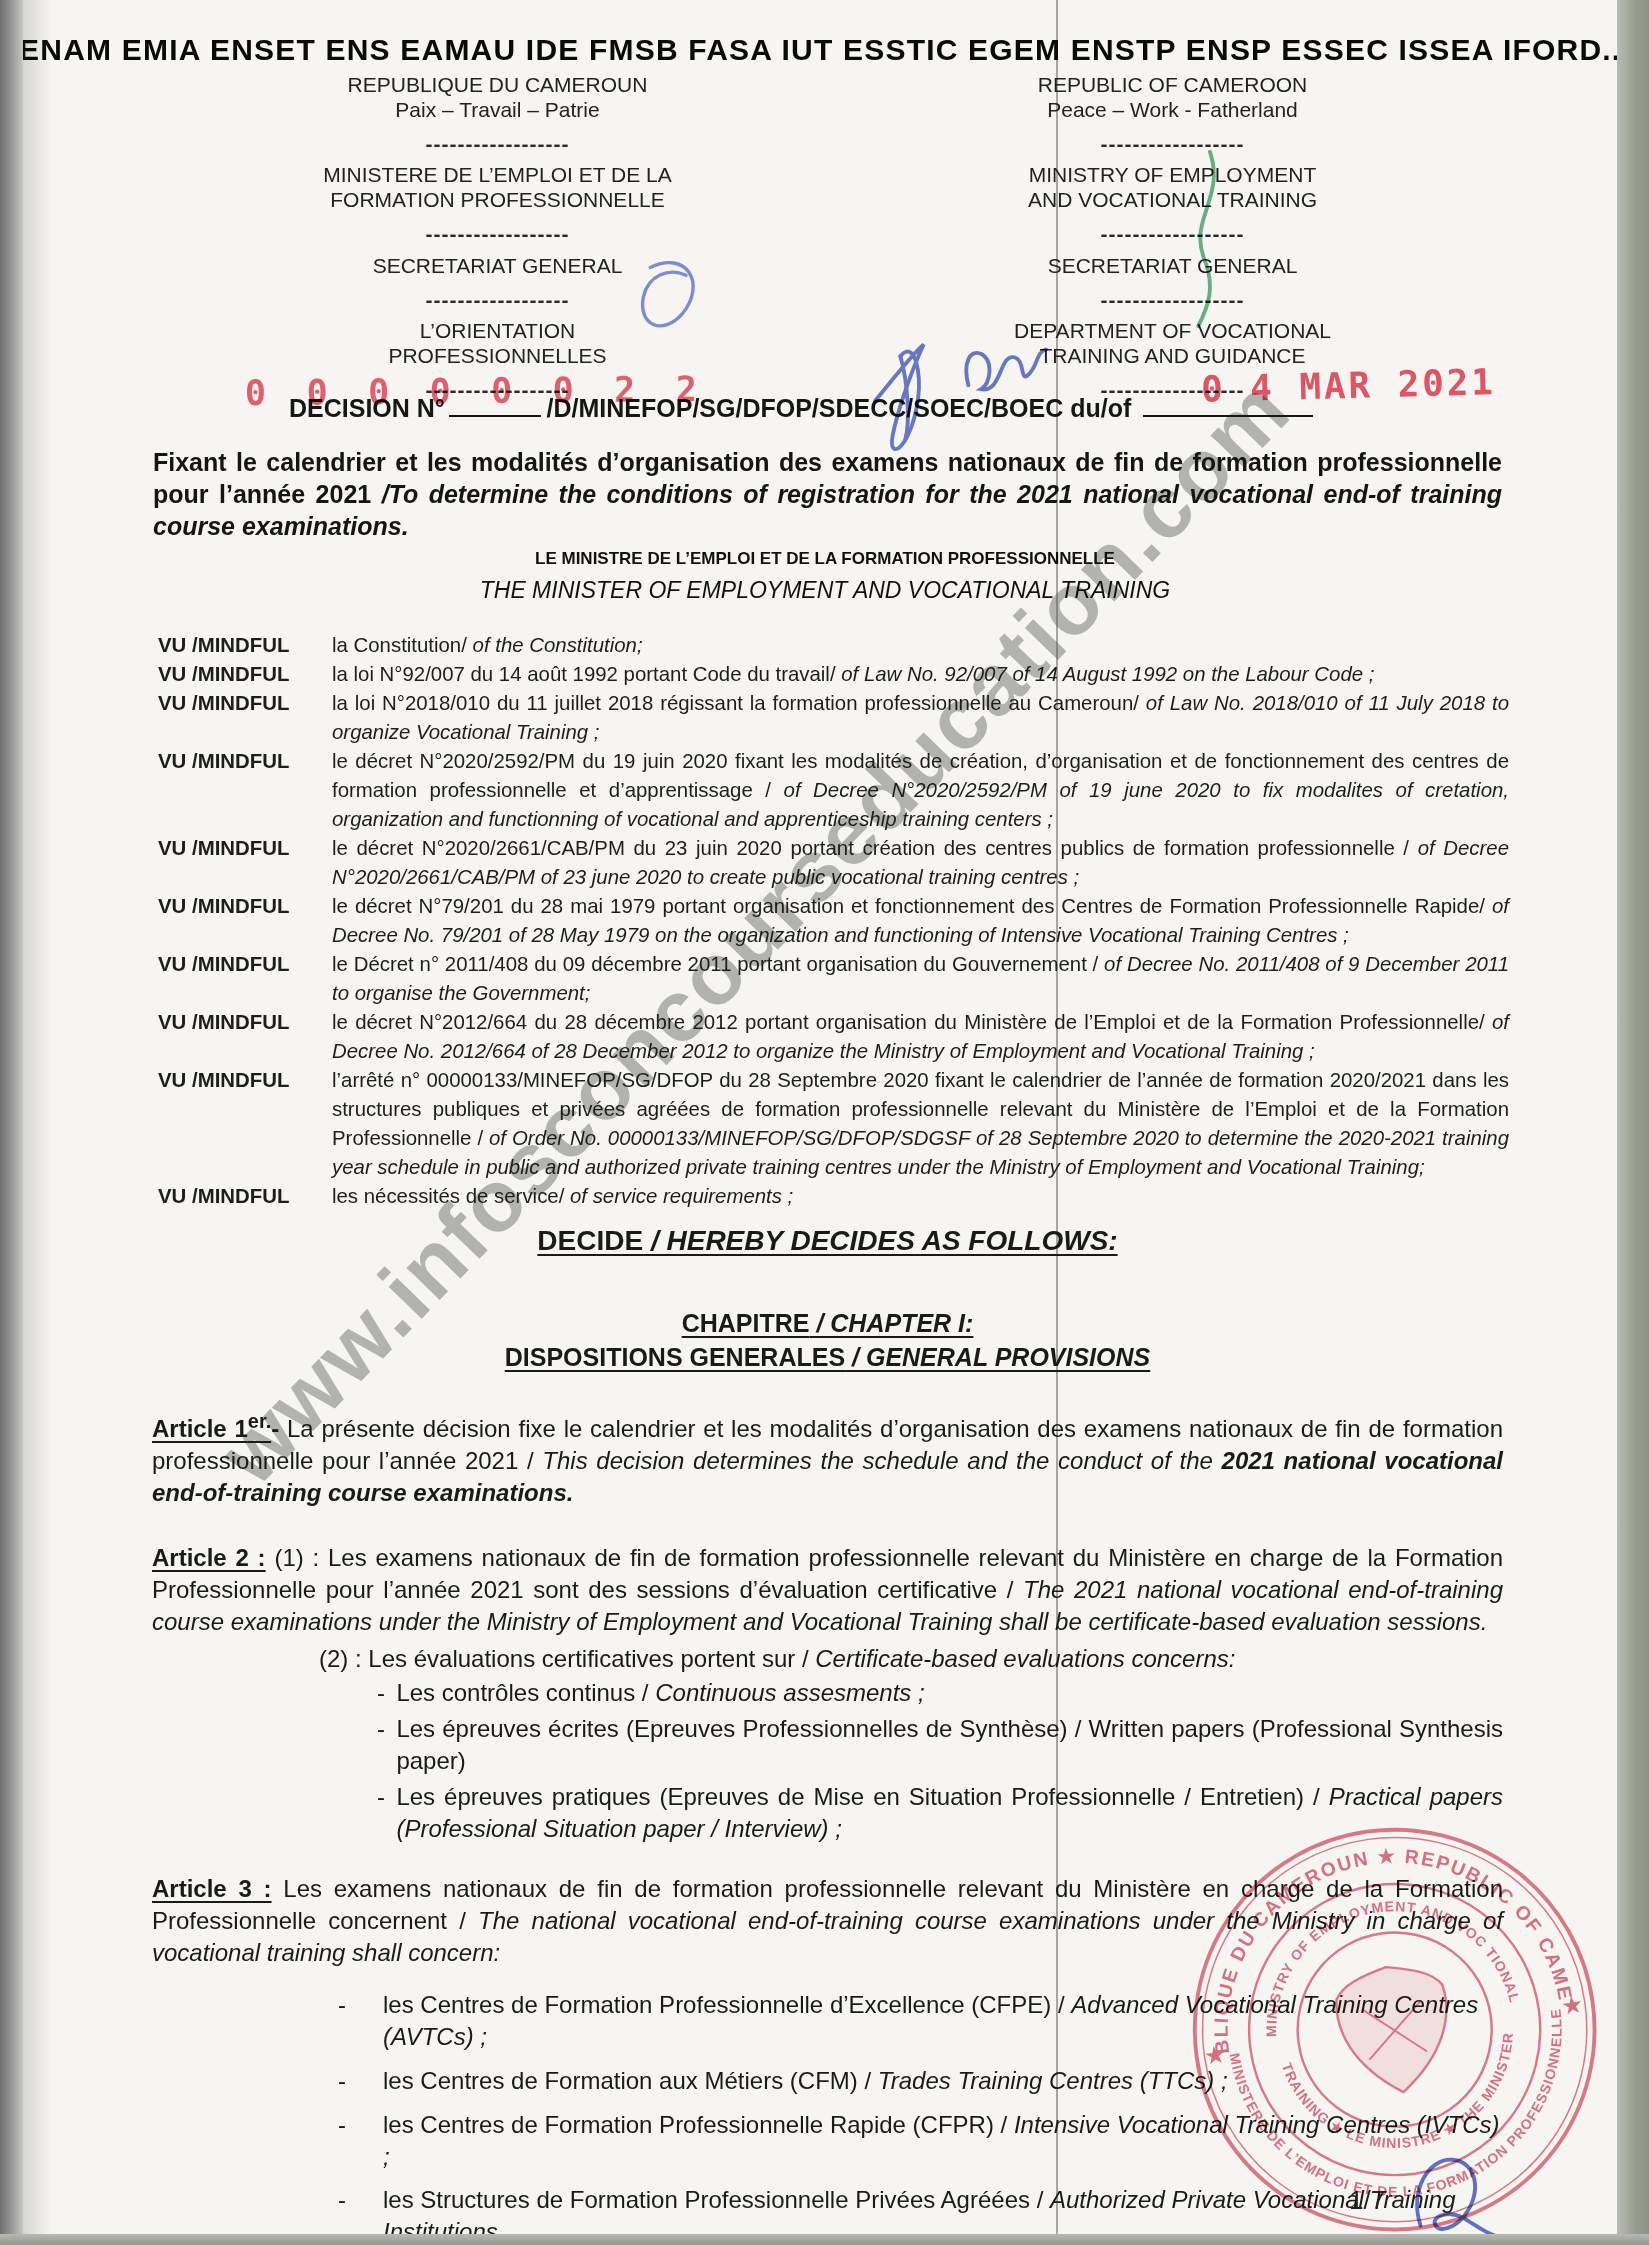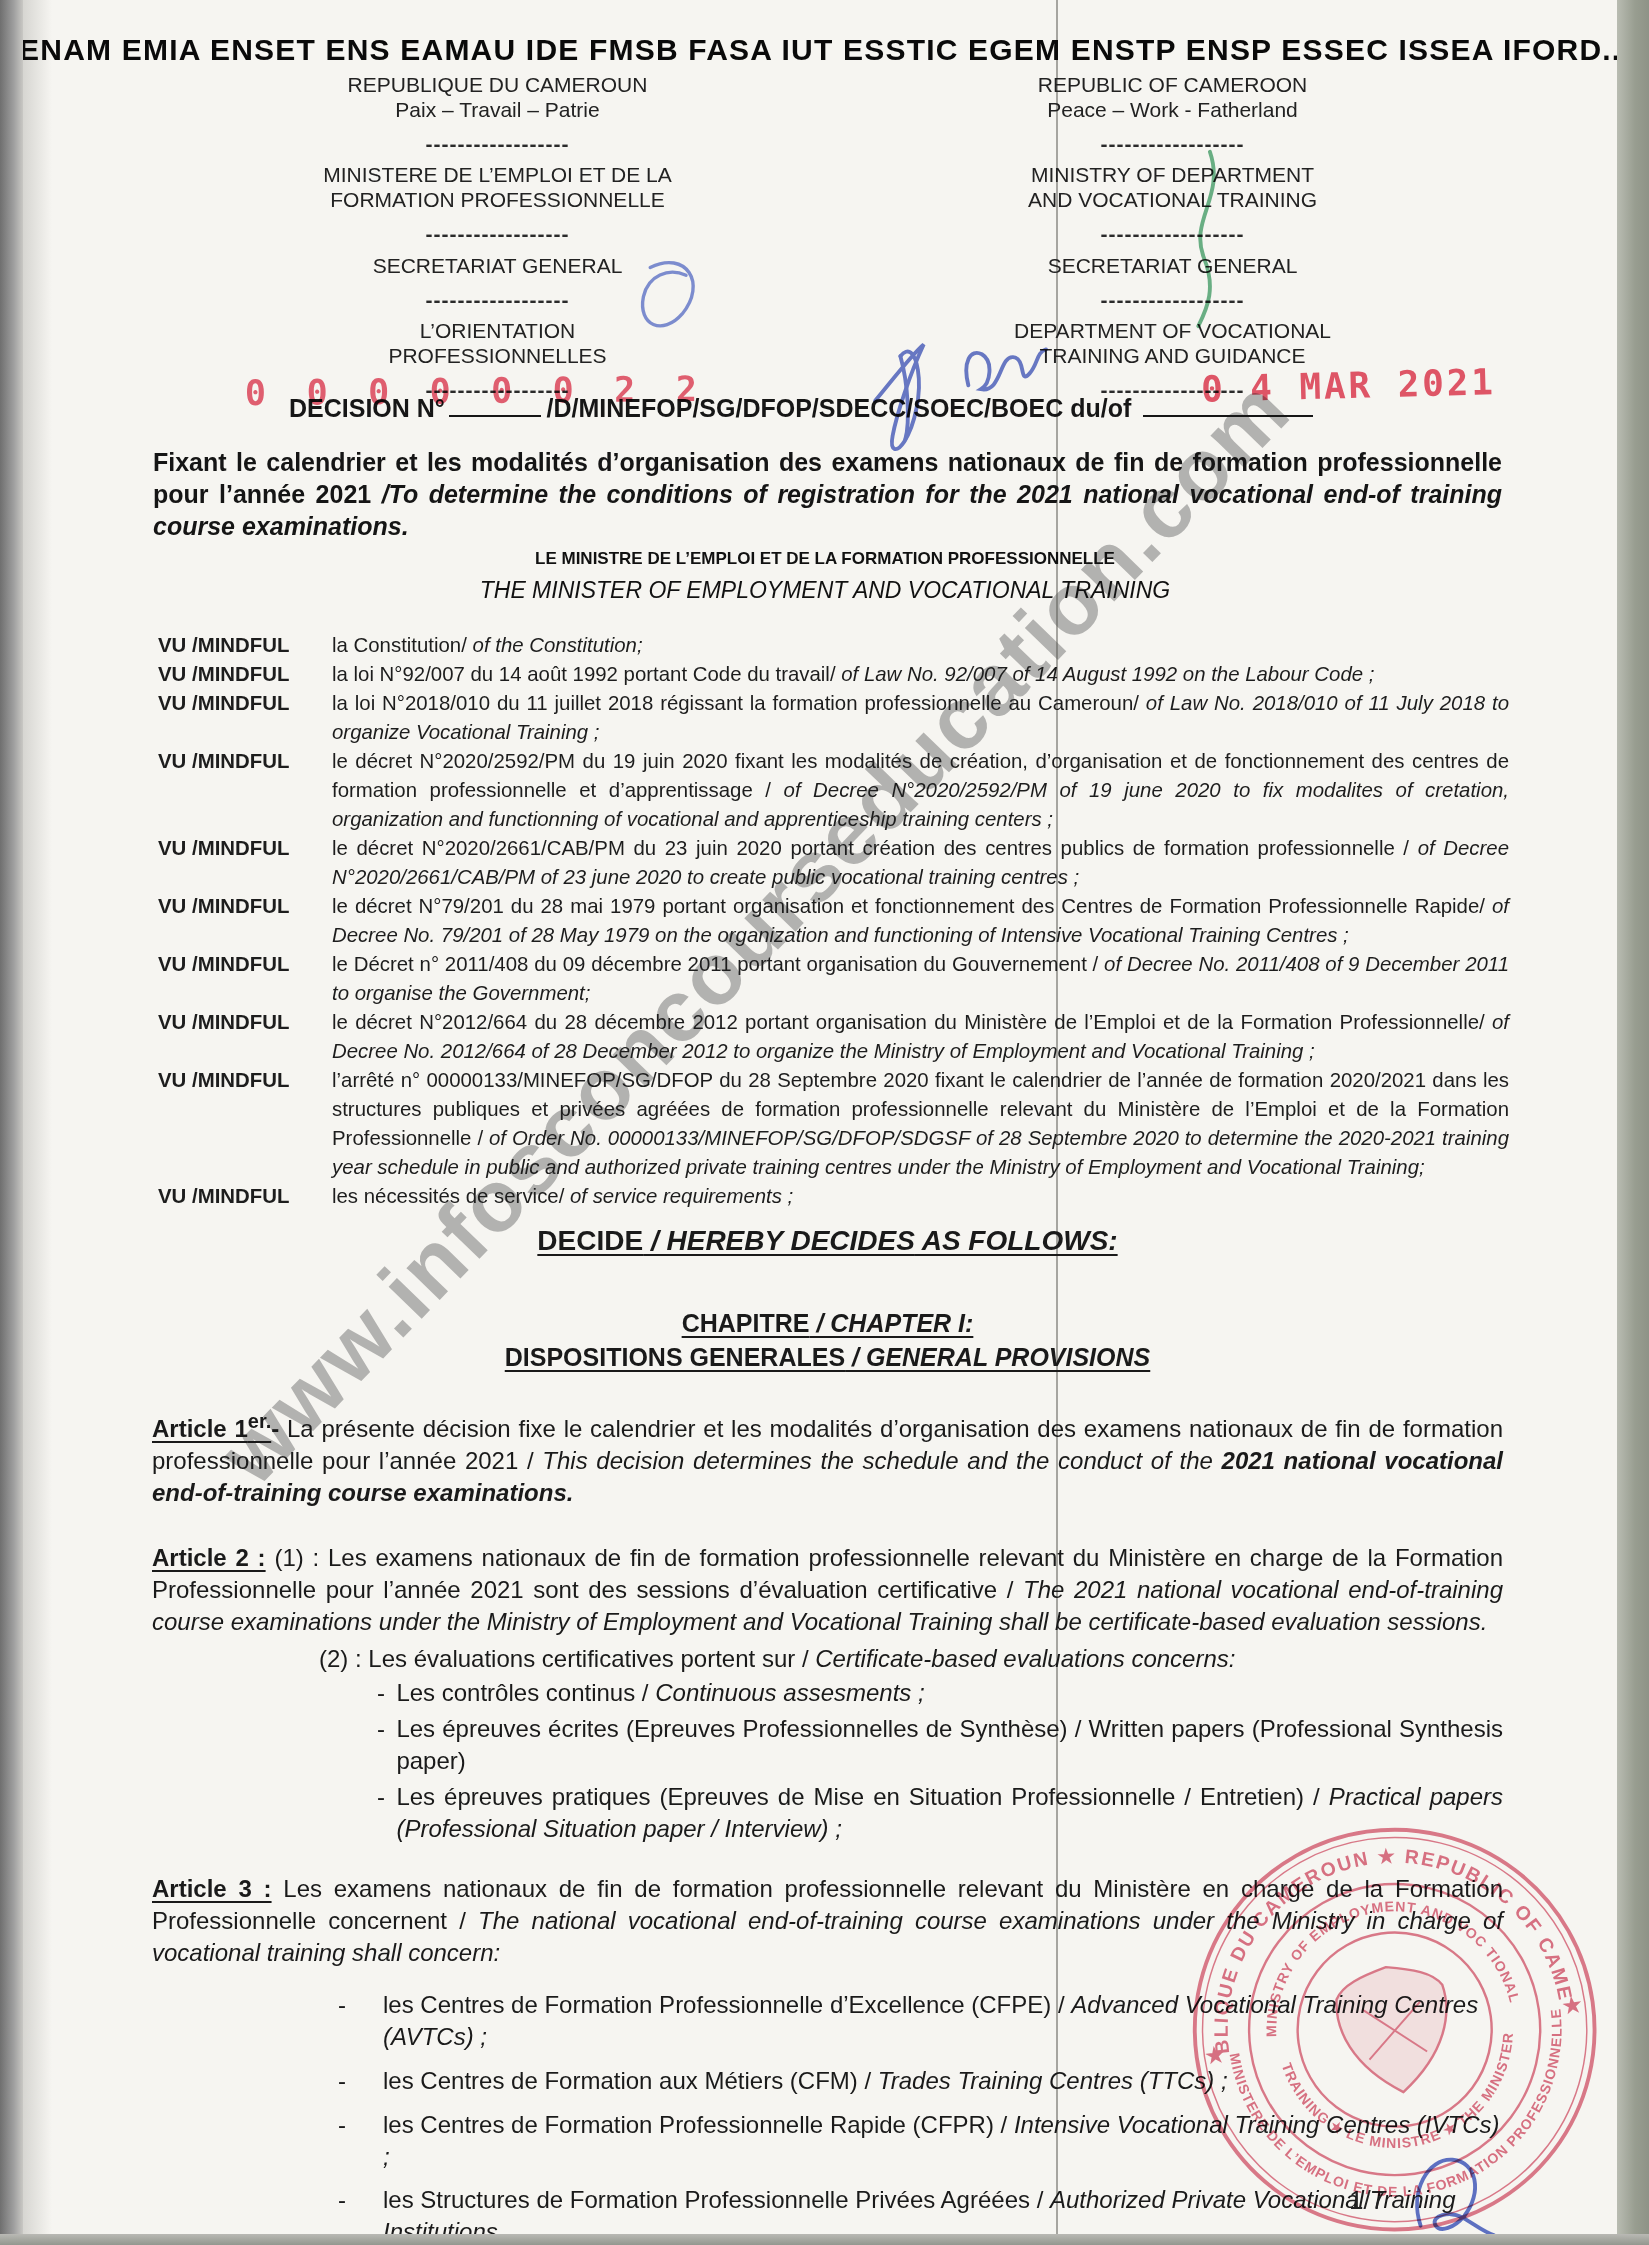--- a/index.html
+++ b/index.html
@@ -97,21 +97,21 @@
     <div>SECRETARIAT GENERAL</div>
     <div class="dashrow">------------------</div>
     <div>L’ORIENTATION PROFESSIONNELLES</div>
     <div class="dashrow">------------------</div>
   </div>
 
   <div class="abs hcol hcol-right">
     <div>REPUBLIC OF CAMEROON</div>
     <div>Peace – Work - Fatherland</div>
     <div class="dashrow">------------------</div>
-    <div>MINISTRY OF DEPARTMENT</div>
+    <div>MINISTRY OF EMPLOYMENT</div>
     <div>AND VOCATIONAL TRAINING</div>
     <div class="dashrow">------------------</div>
     <div>SECRETARIAT GENERAL</div>
     <div class="dashrow">------------------</div>
     <div>DEPARTMENT OF VOCATIONAL</div>
     <div>TRAINING AND GUIDANCE</div>
     <div class="dashrow">------------------</div>
   </div>
 
   <div class="abs decision-row">

